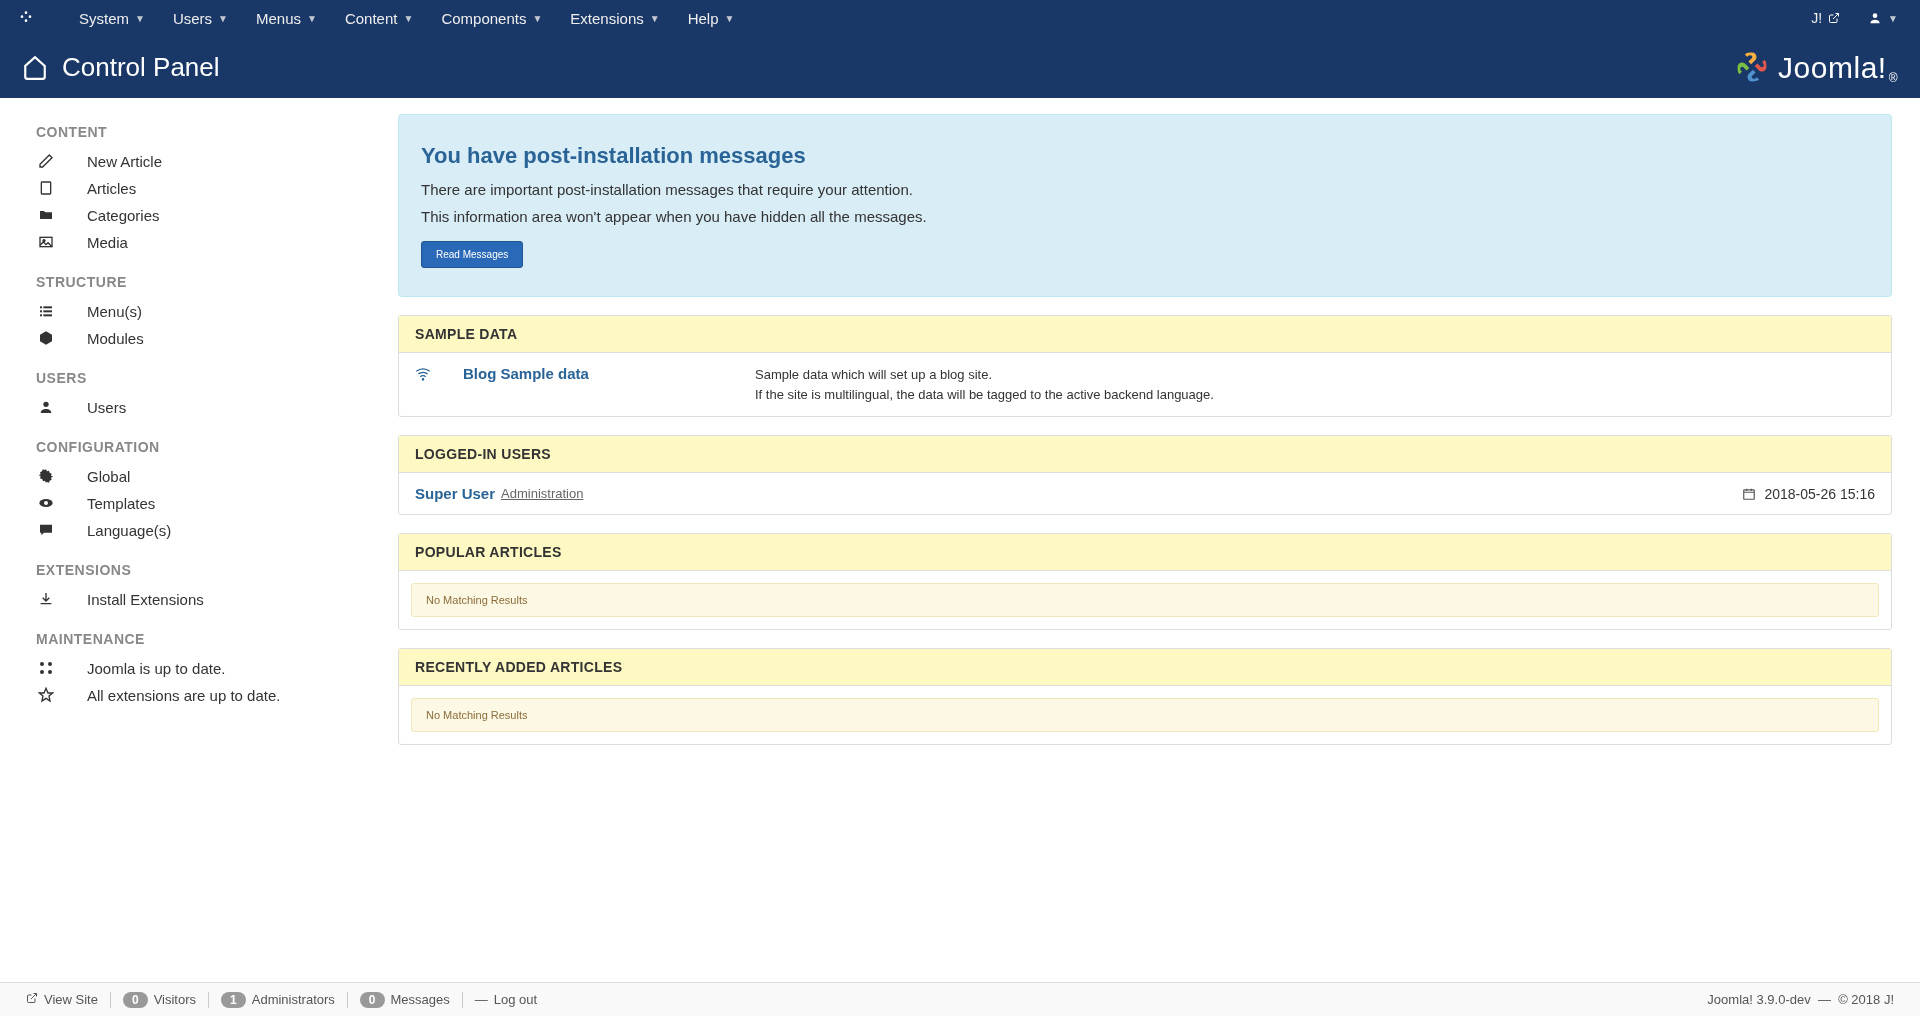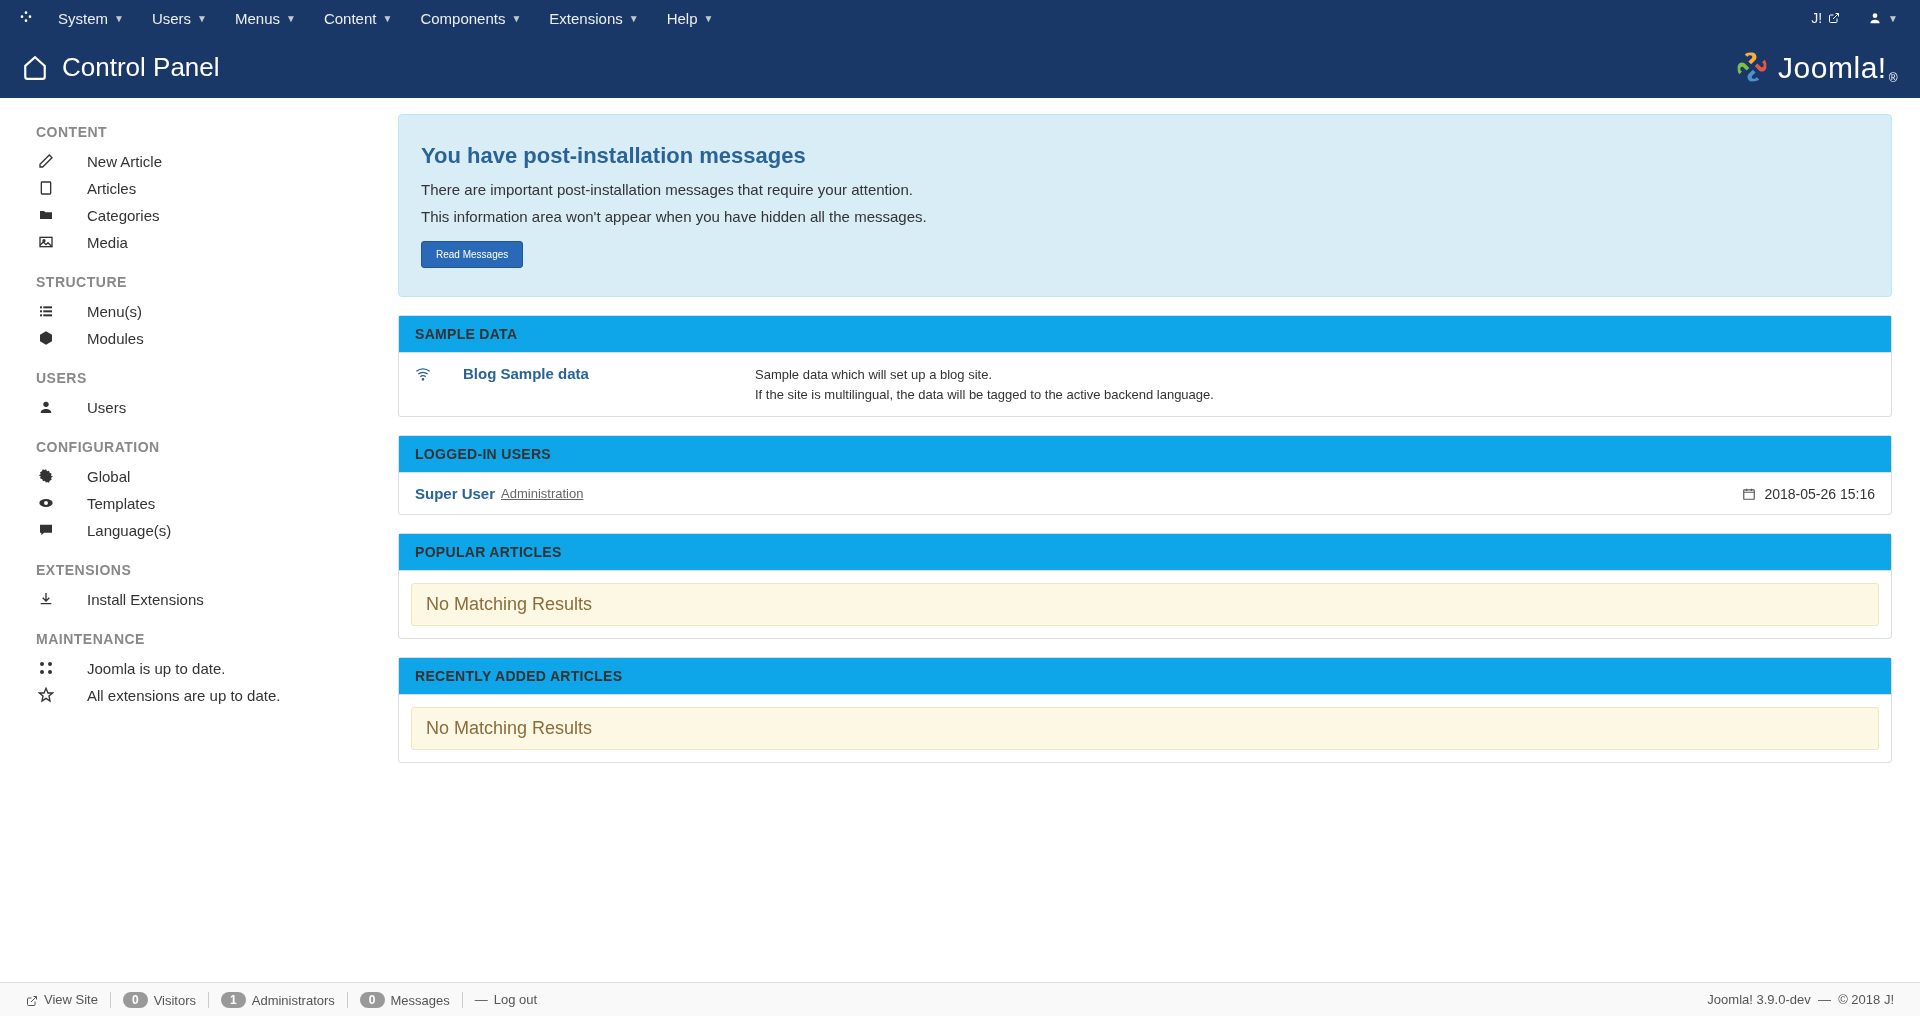--- a/index.html
+++ b/index.html
@@ -1,19 +1,19 @@
 <!DOCTYPE html>
 <html><head>
 <meta charset="utf-8">
 <style>
 * { margin:0; padding:0; box-sizing:border-box; }
 body { font-family:-apple-system,BlinkMacSystemFont,"Segoe UI",Helvetica,Arial,sans-serif; font-size:13px; color:#333; background:#fff; }
 
 
-.topnav { background:#1a3867; height:36px; display:flex; align-items:center; padding:0 8px; color:#fff; }
+.topnav { background:#1a3867; height:36px; display:flex; align-items:center; padding:0 8px; color:#fff;gap:21px; }
 .topnav .brand-icon { width:20px; height:20px; margin:0 8px; display:flex; align-items:center; justify-content:center; }
 .topnav .menu { display:flex; align-items:center; flex:1; }
 .topnav .menu-item { padding:0 14px; height:36px; display:flex; align-items:center; cursor:pointer; font-size:15px; color:#eee; }
 .topnav .caret { margin-left:6px; font-size:10px; opacity:0.8; }
 .topnav .right { display:flex; align-items:center; }
 .topnav .right .menu-item { font-size:14px; }
 
 
 .header { background:#1a3867; height:62px; display:flex; align-items:center; padding:0 22px; color:#fff; }
 .header .home-icon { margin-right:14px; }
@@ -32,40 +32,40 @@
 .side-item { display:flex; align-items:flex-start; padding:5px 0; cursor:pointer; color:#333; font-size:15px;gap:17px; }
 .side-item .ic { width:20px; margin-right:14px; color:#555; display:flex; align-items:center; justify-content:center; }
 
 
 .alert { background:#d9edf7; border:1px solid #bce8f1; border-radius:4px; padding:28px 22px; margin-bottom:18px; }
 .alert h2 { color:#2a6496; font-size:22px; font-weight:600; margin-bottom:12px; }
 .alert p { color:#333; font-size:15px; margin-bottom:10px; }
 .btn-primary { background:#2a69b8; color:#fff; border:1px solid #23568f; border-radius:3px; padding:7px 14px; font-size:10px; cursor:pointer; margin-top:6px; }
 
 .panel { border:1px solid #ddd; border-radius:3px; margin-bottom:18px; background:#fff; }
-.panel-head { background:#0ea5e9; border-bottom:1px solid #ddd; padding:10px 16px; font-size:14px; font-weight:700; color:#333; letter-spacing:0.3px; }
+.panel-head { background:#fef9c3; border-bottom:1px solid #ddd; padding:10px 16px; font-size:14px; font-weight:700; color:#333; letter-spacing:0.3px; }
 .panel-body { padding:0; }
 .panel-row { padding:12px 16px; display:flex; align-items:flex-start; border-bottom:1px solid #eee; }
 .panel-row:last-child { border-bottom:none; }
 .panel-row .left { display:flex; align-items:center; width:340px; flex-shrink:0; }
 .panel-row .left .ic { margin-right:12px; color:#2a6496; }
 .panel-row .left .link { color:#2a6496; font-weight:600; font-size:15px;margin-left:20px; }
 .panel-row .desc { font-size:13px; color:#333; line-height:1.5; }
 
 .logged-row { padding:12px 16px; display:flex; align-items:center; }
 .logged-row .user-link { color:#2a6496; font-weight:700; font-size:15px; margin-right:6px; }
 .logged-row .user-sub { color:#666; font-size:13px;text-decoration:underline; }
 .logged-row .meta { margin-left:auto; display:flex; align-items:center; color:#333; font-size:14px; }
 .logged-row .meta .ic { margin-right:8px; color:#555; }
 
-.empty { background:#fdf8e4; border:1px solid #f1e7b8; border-radius:3px; margin:12px; padding:10px 14px; color:#8a6d3b; font-size:18px; }
+.empty { background:#fdf8e4; border:1px solid #f1e7b8; border-radius:3px; margin:12px; padding:10px 14px; color:#8a6d3b; font-size:11px; }
 
 
 .footer { height:34px; border-top:1px solid #ddd; background:#f9f9f9; display:flex; align-items:center; padding:0 16px; font-size:13px; color:#555; }
-.footer .fitem { display:flex; align-items:flex-end; padding:0 10px; }
+.footer .fitem { display:flex; align-items:flex-start; padding:0 10px; }
 .footer .sep { width:1px; height:16px; background:#ccc; margin:0 2px; }
 .footer .badge { background:#999; color:#fff; border-radius:9px; padding:1px 9px; font-size:12px; margin-right:6px; font-weight:600; }
 .footer .spacer { flex:1; }
 .footer .ic { margin-right:6px; }
 
 svg { display:block; }
 </style>
 </head>
 <body>
 

